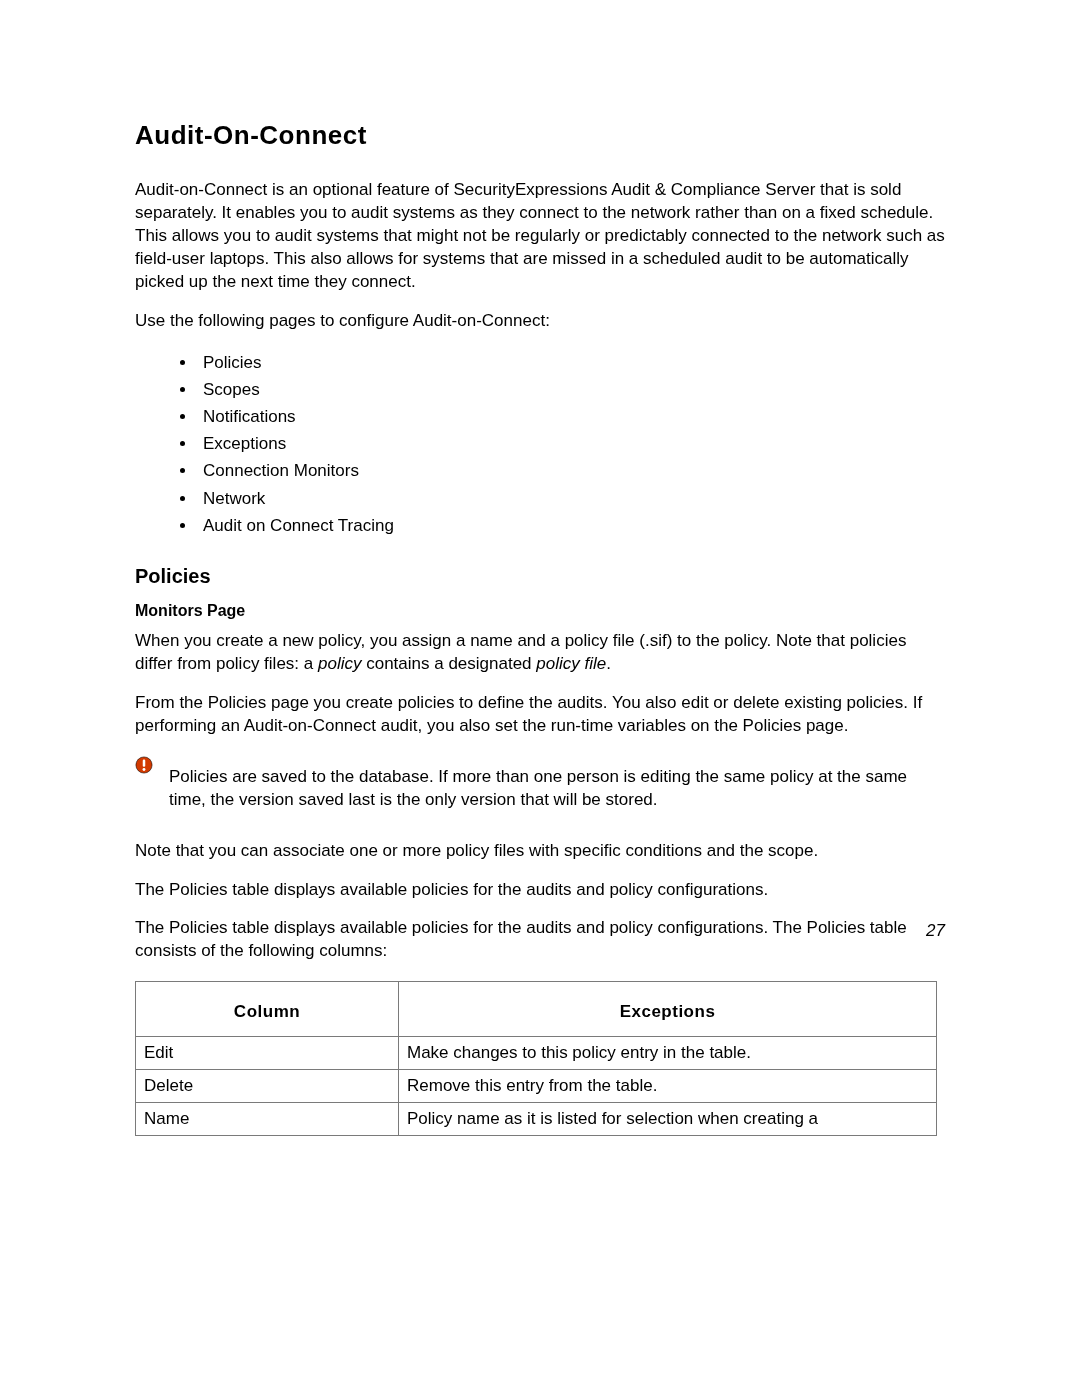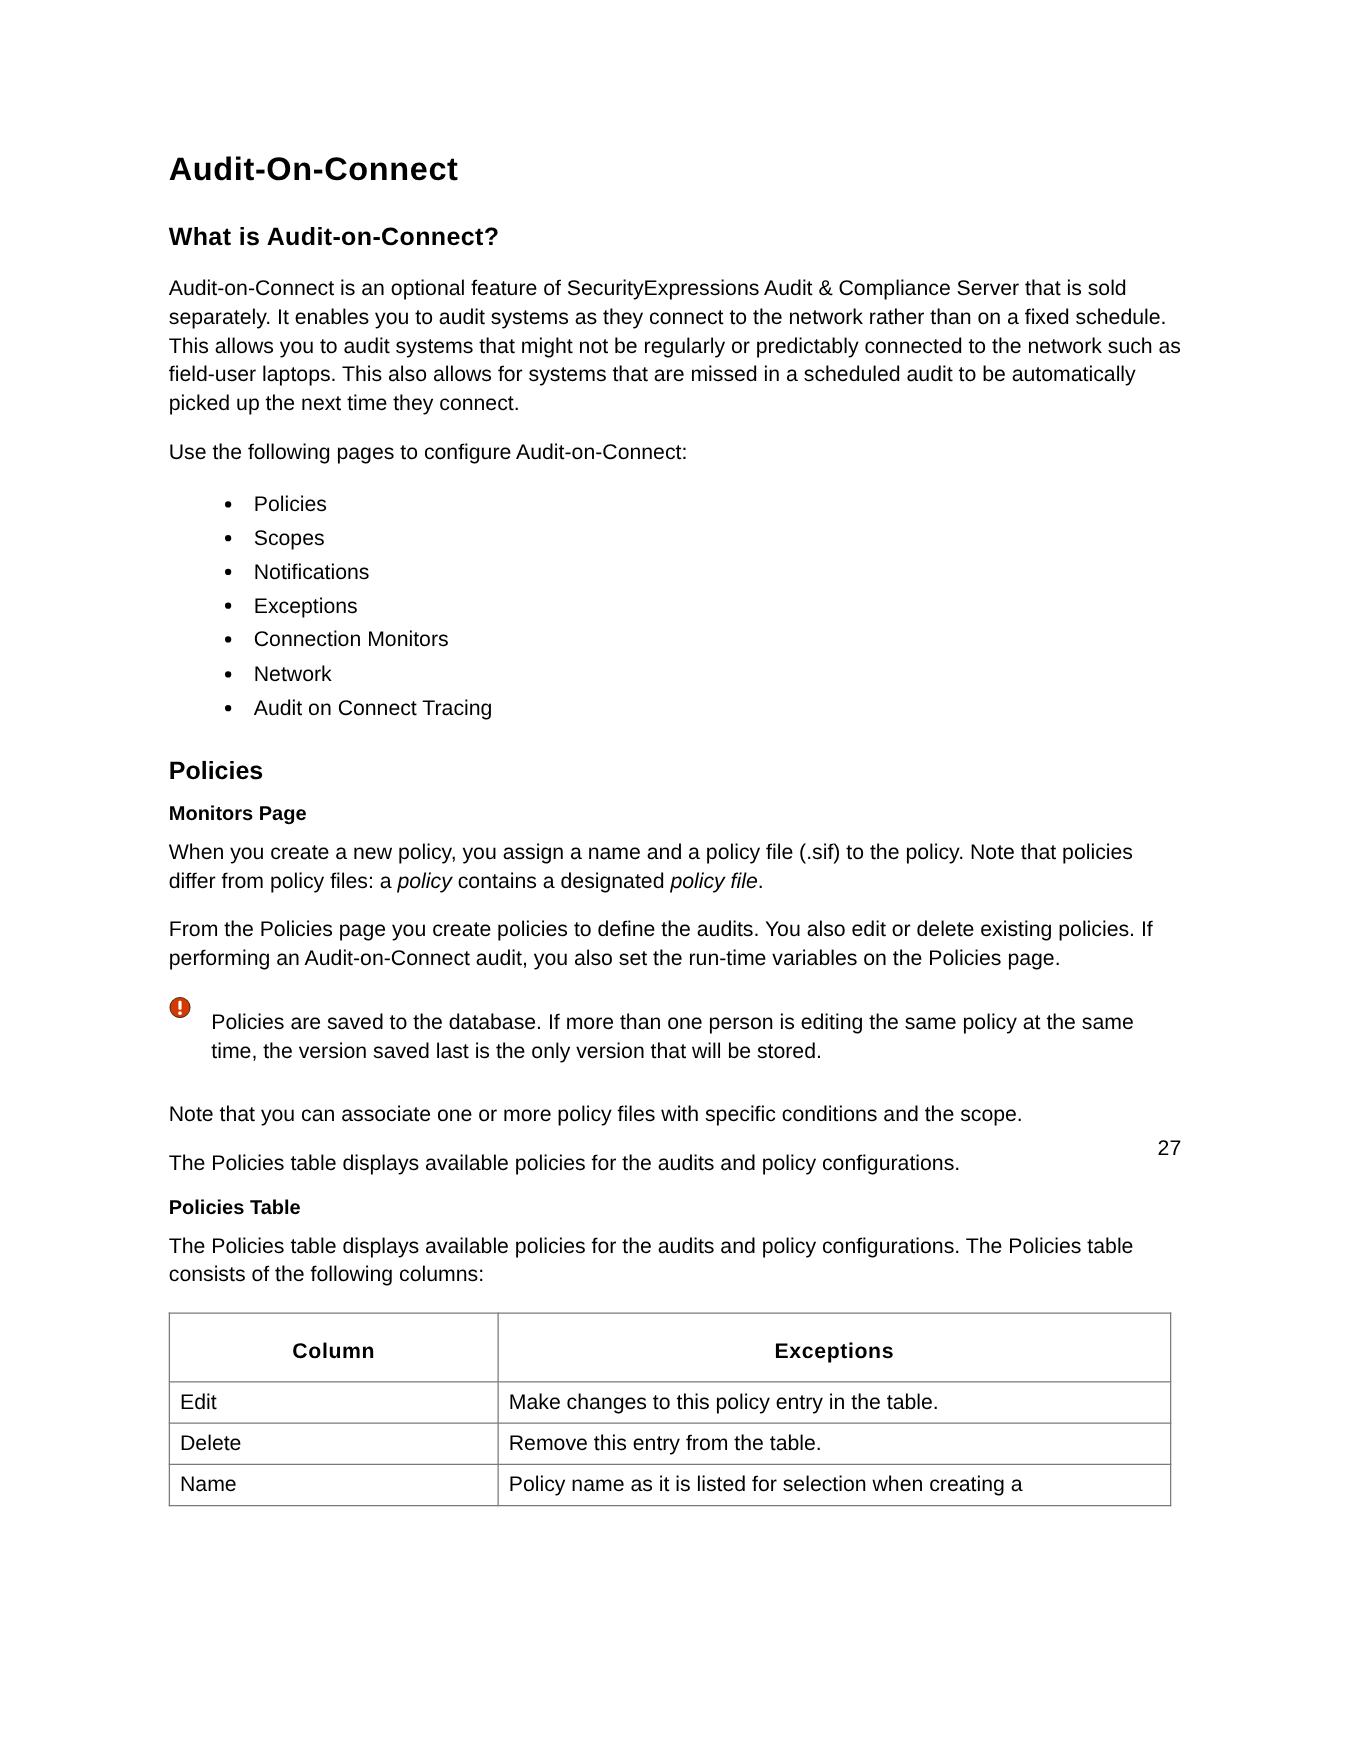--- a/index.html
+++ b/index.html
@@ -94,32 +94,32 @@
     padding-bottom: 14px;
     letter-spacing: 0.5px;
   }
   table.policies th:first-child,
   table.policies td:first-child {
     width: 246px;
   }
   .page-number {
     position: absolute;
     right: 135px;
-    bottom: 60px;
+    bottom: 48px;
     font-size: 17px;
+    font-style: italic;
   }
 </style>
 </head>
 <body>
 
 <div class="page">
 
   <h1 class="title">Audit-On-Connect</h1>
 
-  <h2 class="subtitle">What is Audit-on-Connect?</h2>
 
   <p class="body">Audit-on-Connect is an optional feature of SecurityExpressions Audit &amp; Compliance Server that is sold separately. It enables you to audit systems as they connect to the network rather than on a fixed schedule. This allows you to audit systems that might not be regularly or predictably connected to the network such as field-user laptops. This also allows for systems that are missed in a scheduled audit to be automatically picked up the next time they connect.</p>
 
   <p class="body">Use the following pages to configure Audit-on-Connect:</p>
 
   <ul class="bullets">
     <li>Policies</li>
     <li>Scopes</li>
     <li>Notifications</li>
     <li>Exceptions</li>
@@ -144,21 +144,20 @@
       <rect x="8.6" y="4" width="2.8" height="8" rx="1.2" fill="#ffffff"></rect>
       <circle cx="10" cy="15" r="1.6" fill="#ffffff"></circle>
     </svg>
     <p class="body">Policies are saved to the database. If more than one person is editing the same policy at the same time, the version saved last is the only version that will be stored.</p>
   </div>
 
   <p class="body">Note that you can associate one or more policy files with specific conditions and the scope.</p>
 
   <p class="body">The Policies table displays available policies for the audits and policy configurations.</p>
 
-  <h4 class="subsection">Policies Table</h4>
 
   <p class="body">The Policies table displays available policies for the audits and policy configurations. The Policies table consists of the following columns:</p>
 
   <table class="policies">
     <thead>
       <tr>
         <th>Column</th>
         <th>Exceptions</th>
       </tr>
     </thead>

